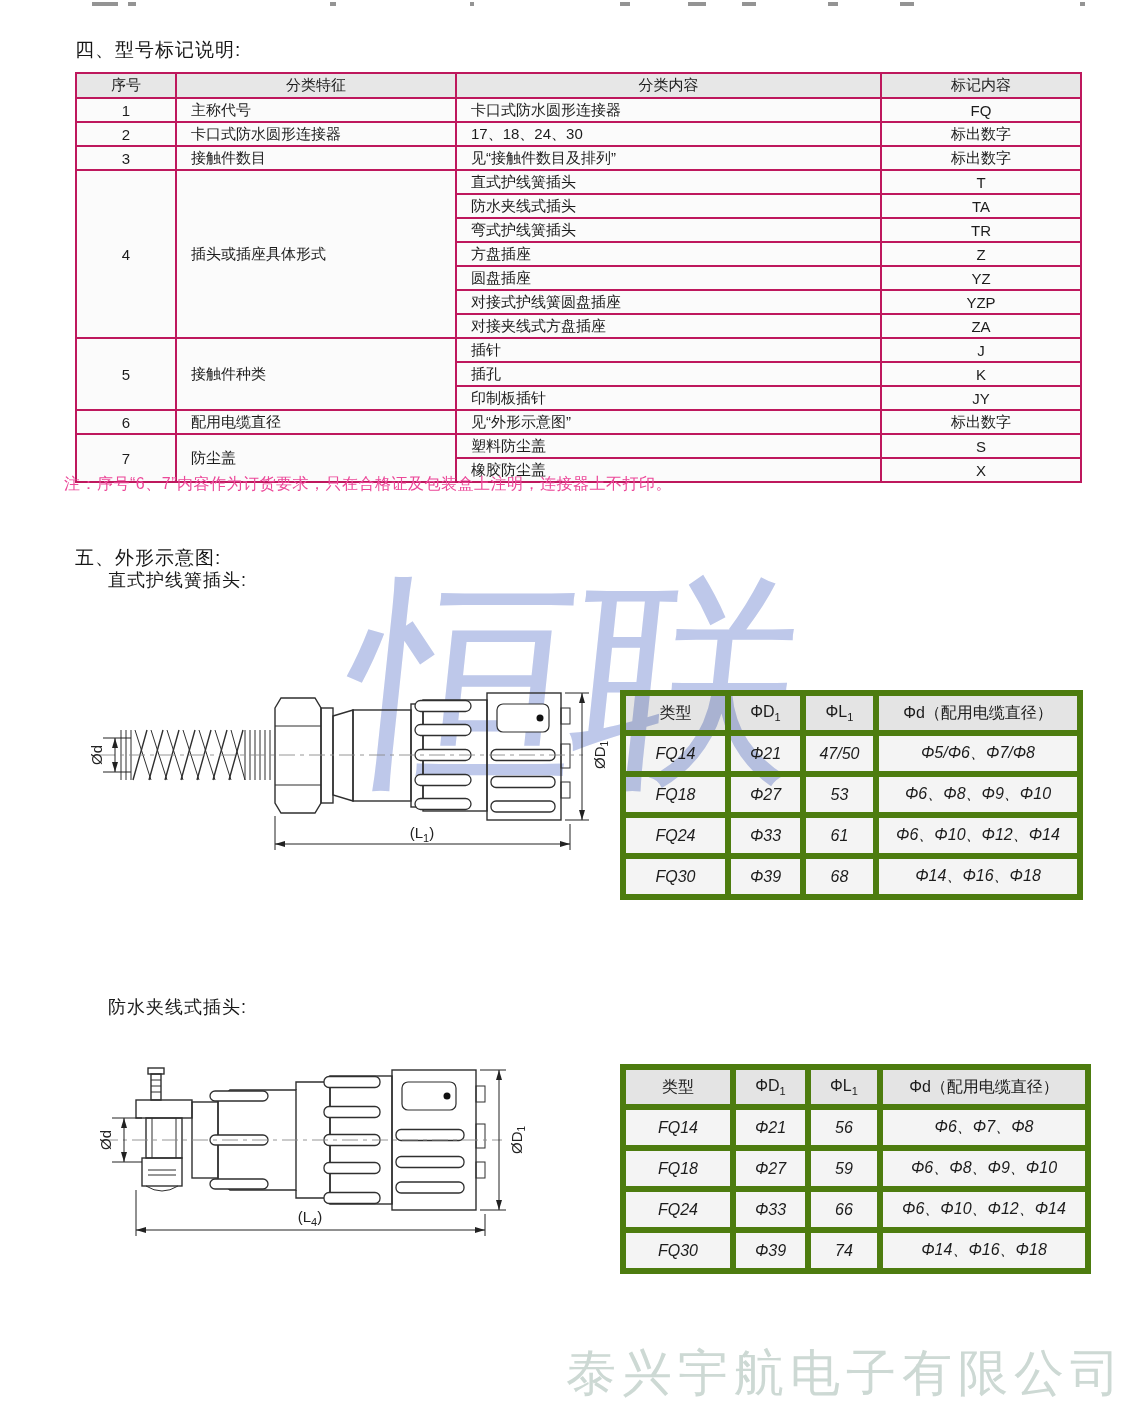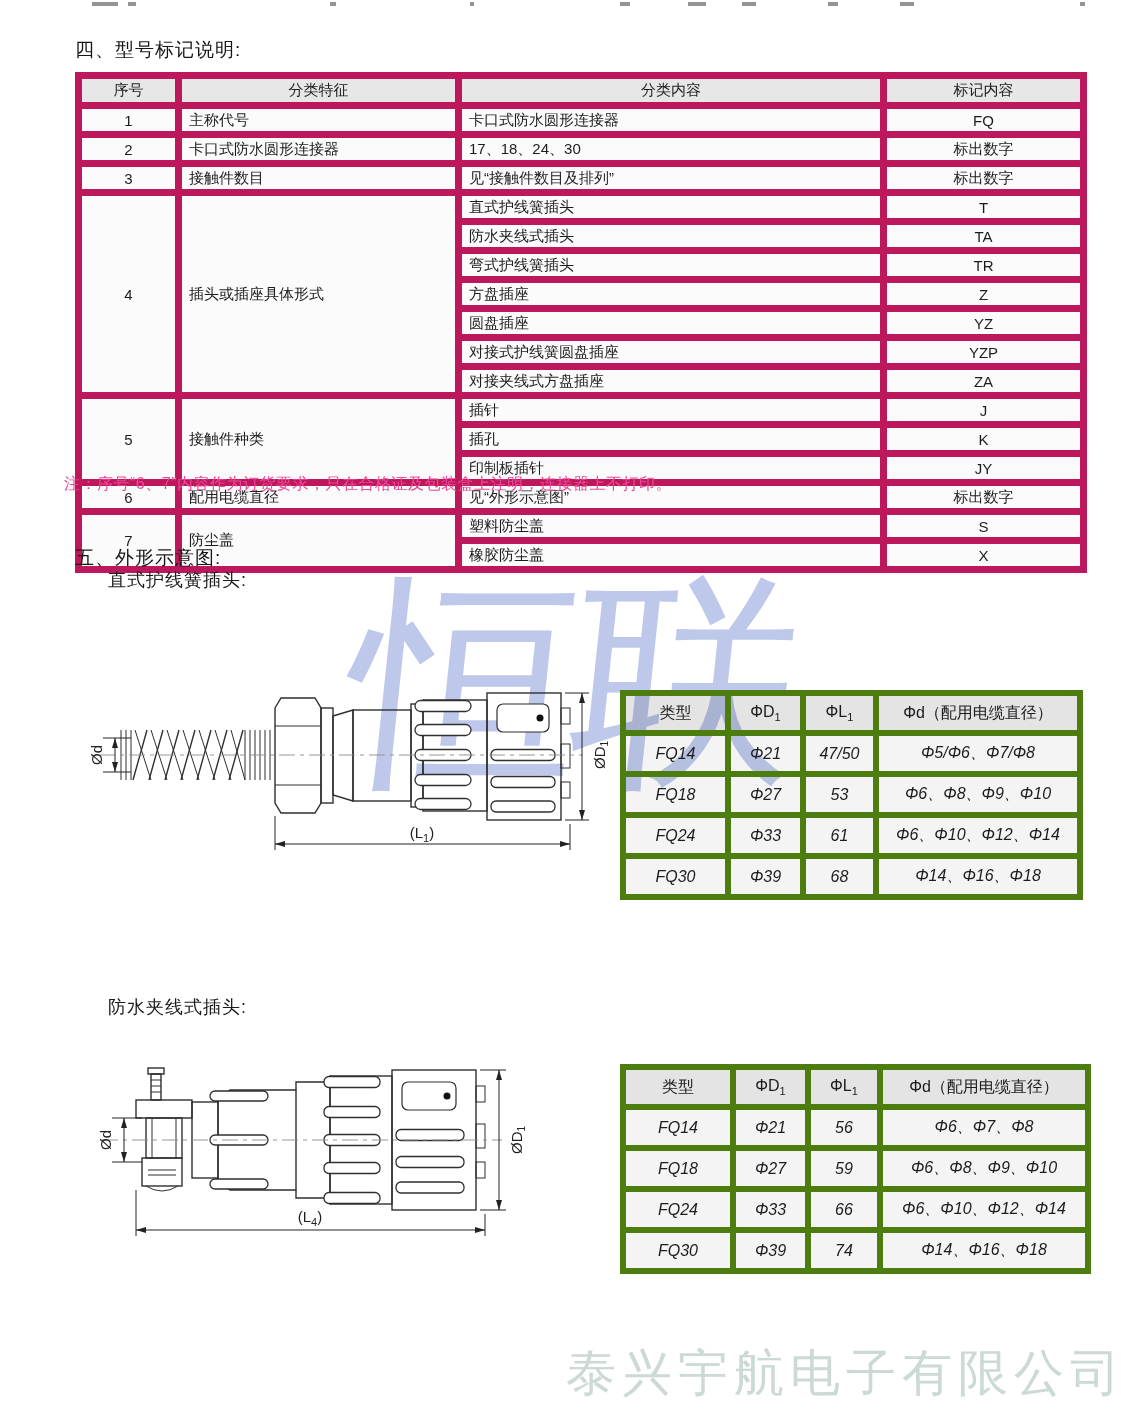--- a/index.html
+++ b/index.html
@@ -20,24 +20,24 @@
   .frag:nth-of-type(8){left:828px;width:10px;}
   .frag:nth-of-type(9){left:900px;width:14px;}
   .frag:nth-of-type(10){left:1080px;width:5px;}
 
   .h-main{font-size:19px;letter-spacing:1px;color:#161616;}
   .caption{font-size:18px;letter-spacing:1px;color:#1a1a1a;}
   .note{font-size:16px;letter-spacing:.5px;color:#ec4899;}
 
   table{border-collapse:collapse;table-layout:fixed;}
   .spec-table{width:1005px;font-size:15px;}
-  .spec-table th,.spec-table td{border:7px solid #be185d;overflow:hidden;white-space:nowrap;}
+  .spec-table th,.spec-table td{border:2px solid #be185d;overflow:hidden;white-space:nowrap;}
   .spec-table{border:2px solid #2e2e2e;}
   .spec-table th{height:21px;background:rgba(0,0,0,.095);font-weight:normal;font-size:15px;}
-  .spec-table td{height:22px;padding:0 7px;background:rgba(0,0,0,.015);}
+  .spec-table td{height:22px;padding:0 14px;background:rgba(0,0,0,.015);}
   .spec-table td.c-no,.spec-table td.c-mark{text-align:center;padding:0 2px;}
   .spec-table td.c-feat,.spec-table td.c-cont{text-align:left;}
 
   .dim-table{font-size:16px;}
   .dim-table{border:2px solid #2e2e2e;}
   .dim-table th,.dim-table td{border:6px solid #4d7c0f;text-align:center;overflow:hidden;white-space:nowrap;}
   .dim-table th{height:32px;background:rgba(0,0,0,.105);font-weight:normal;font-size:16px;}
   .dim-table td{height:33px;background:rgba(0,0,0,.045);font-style:italic;}
   sub{font-size:11px;}
 

